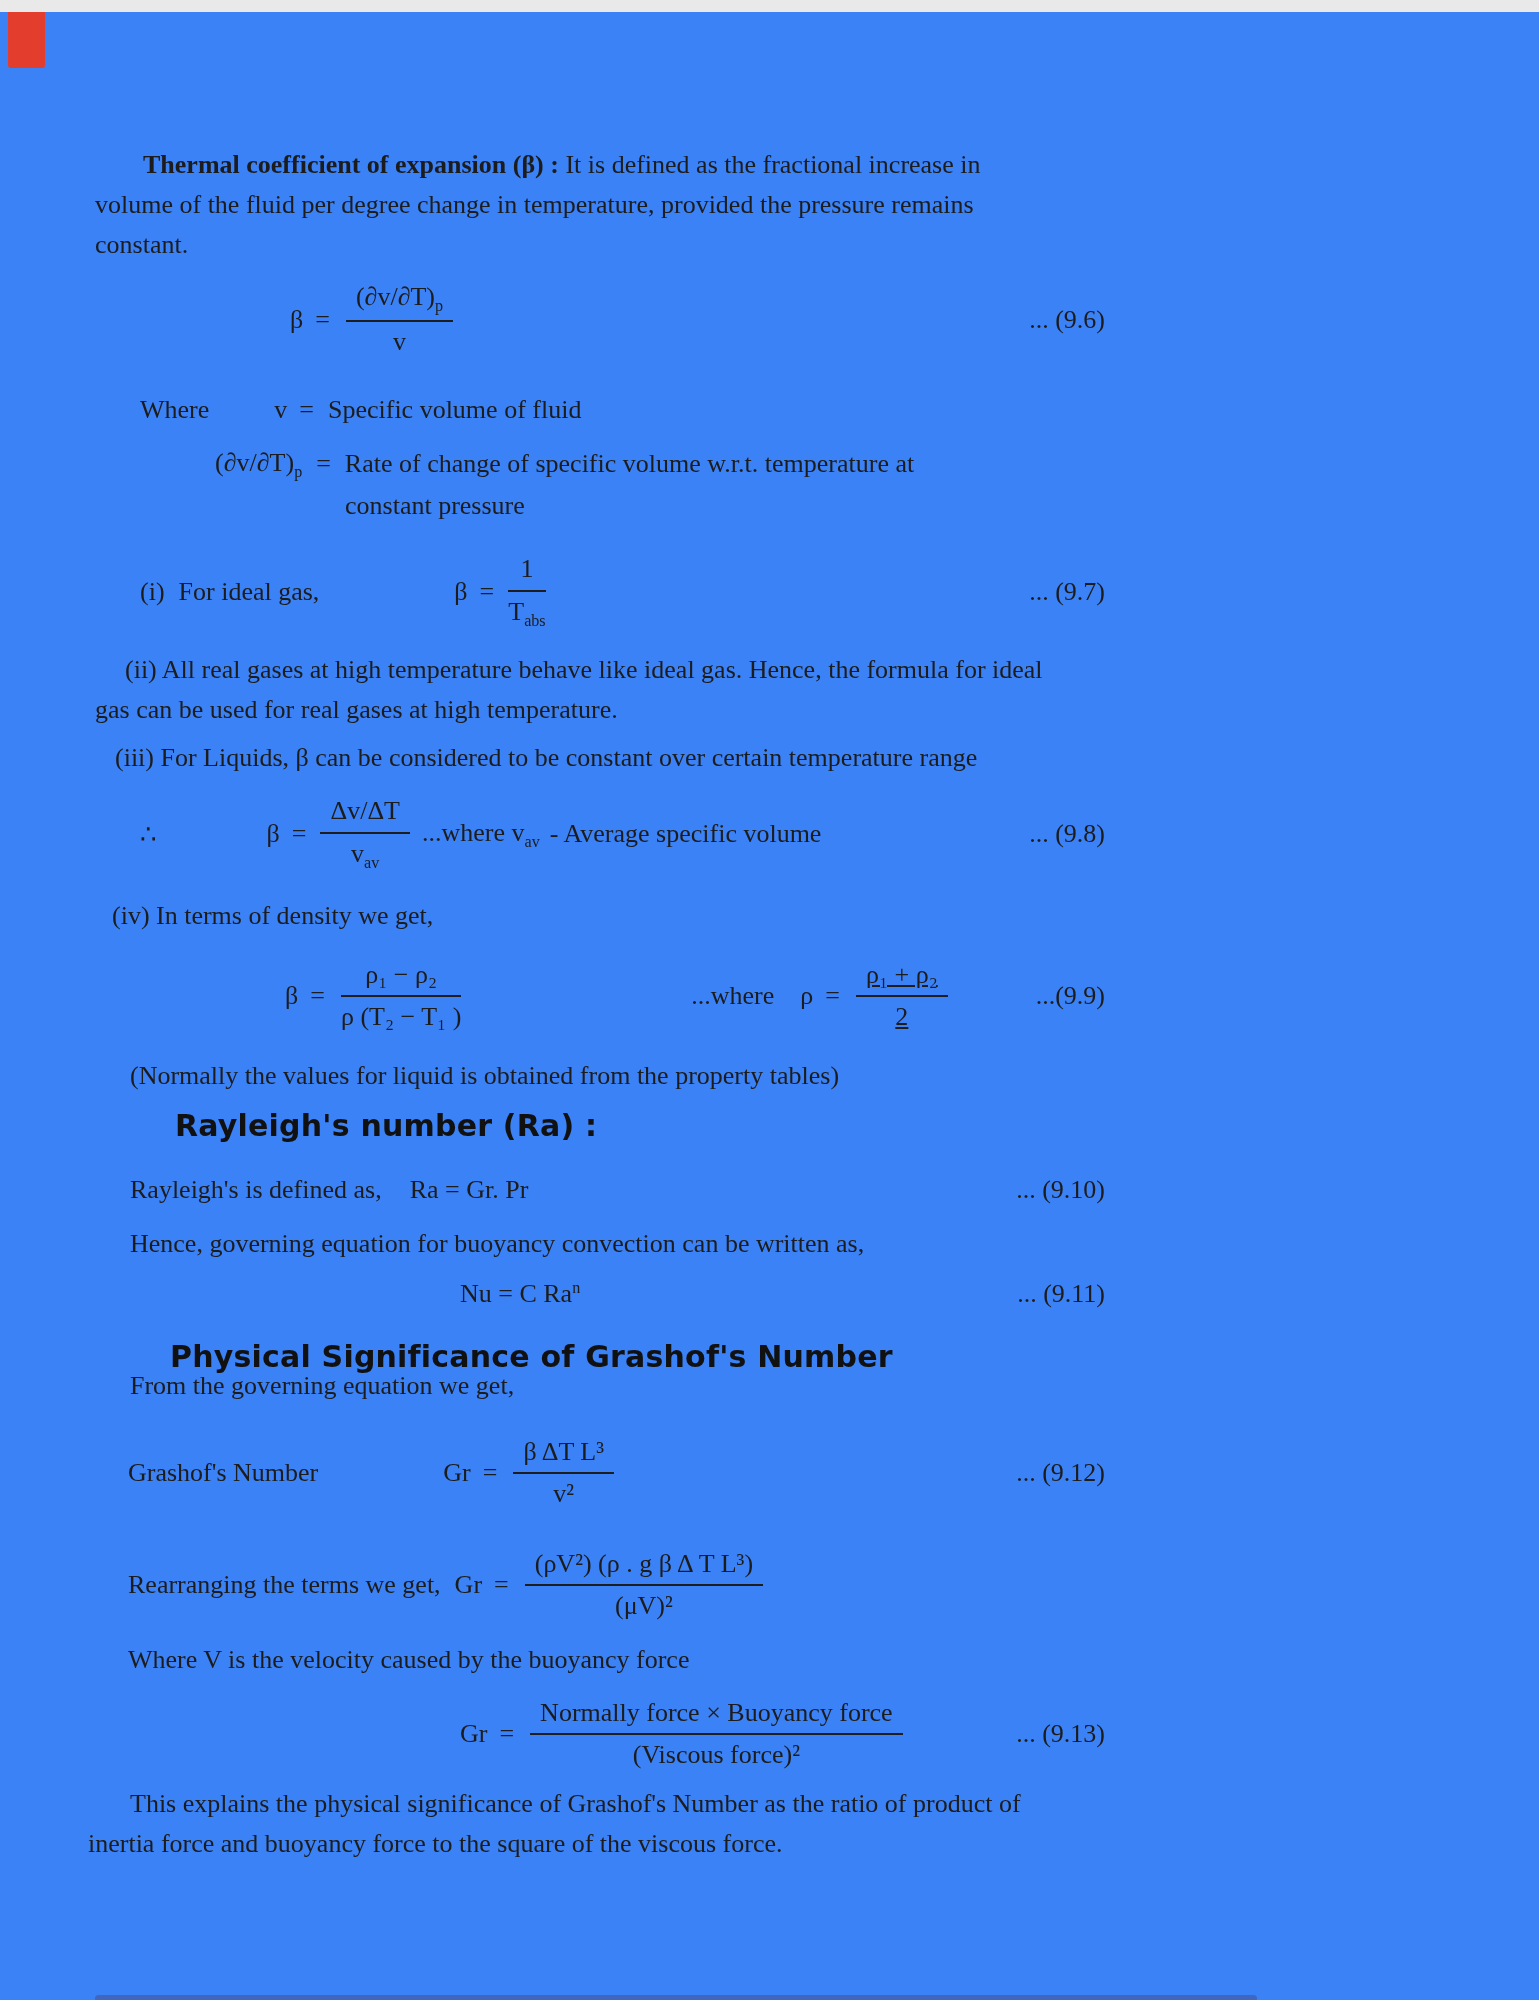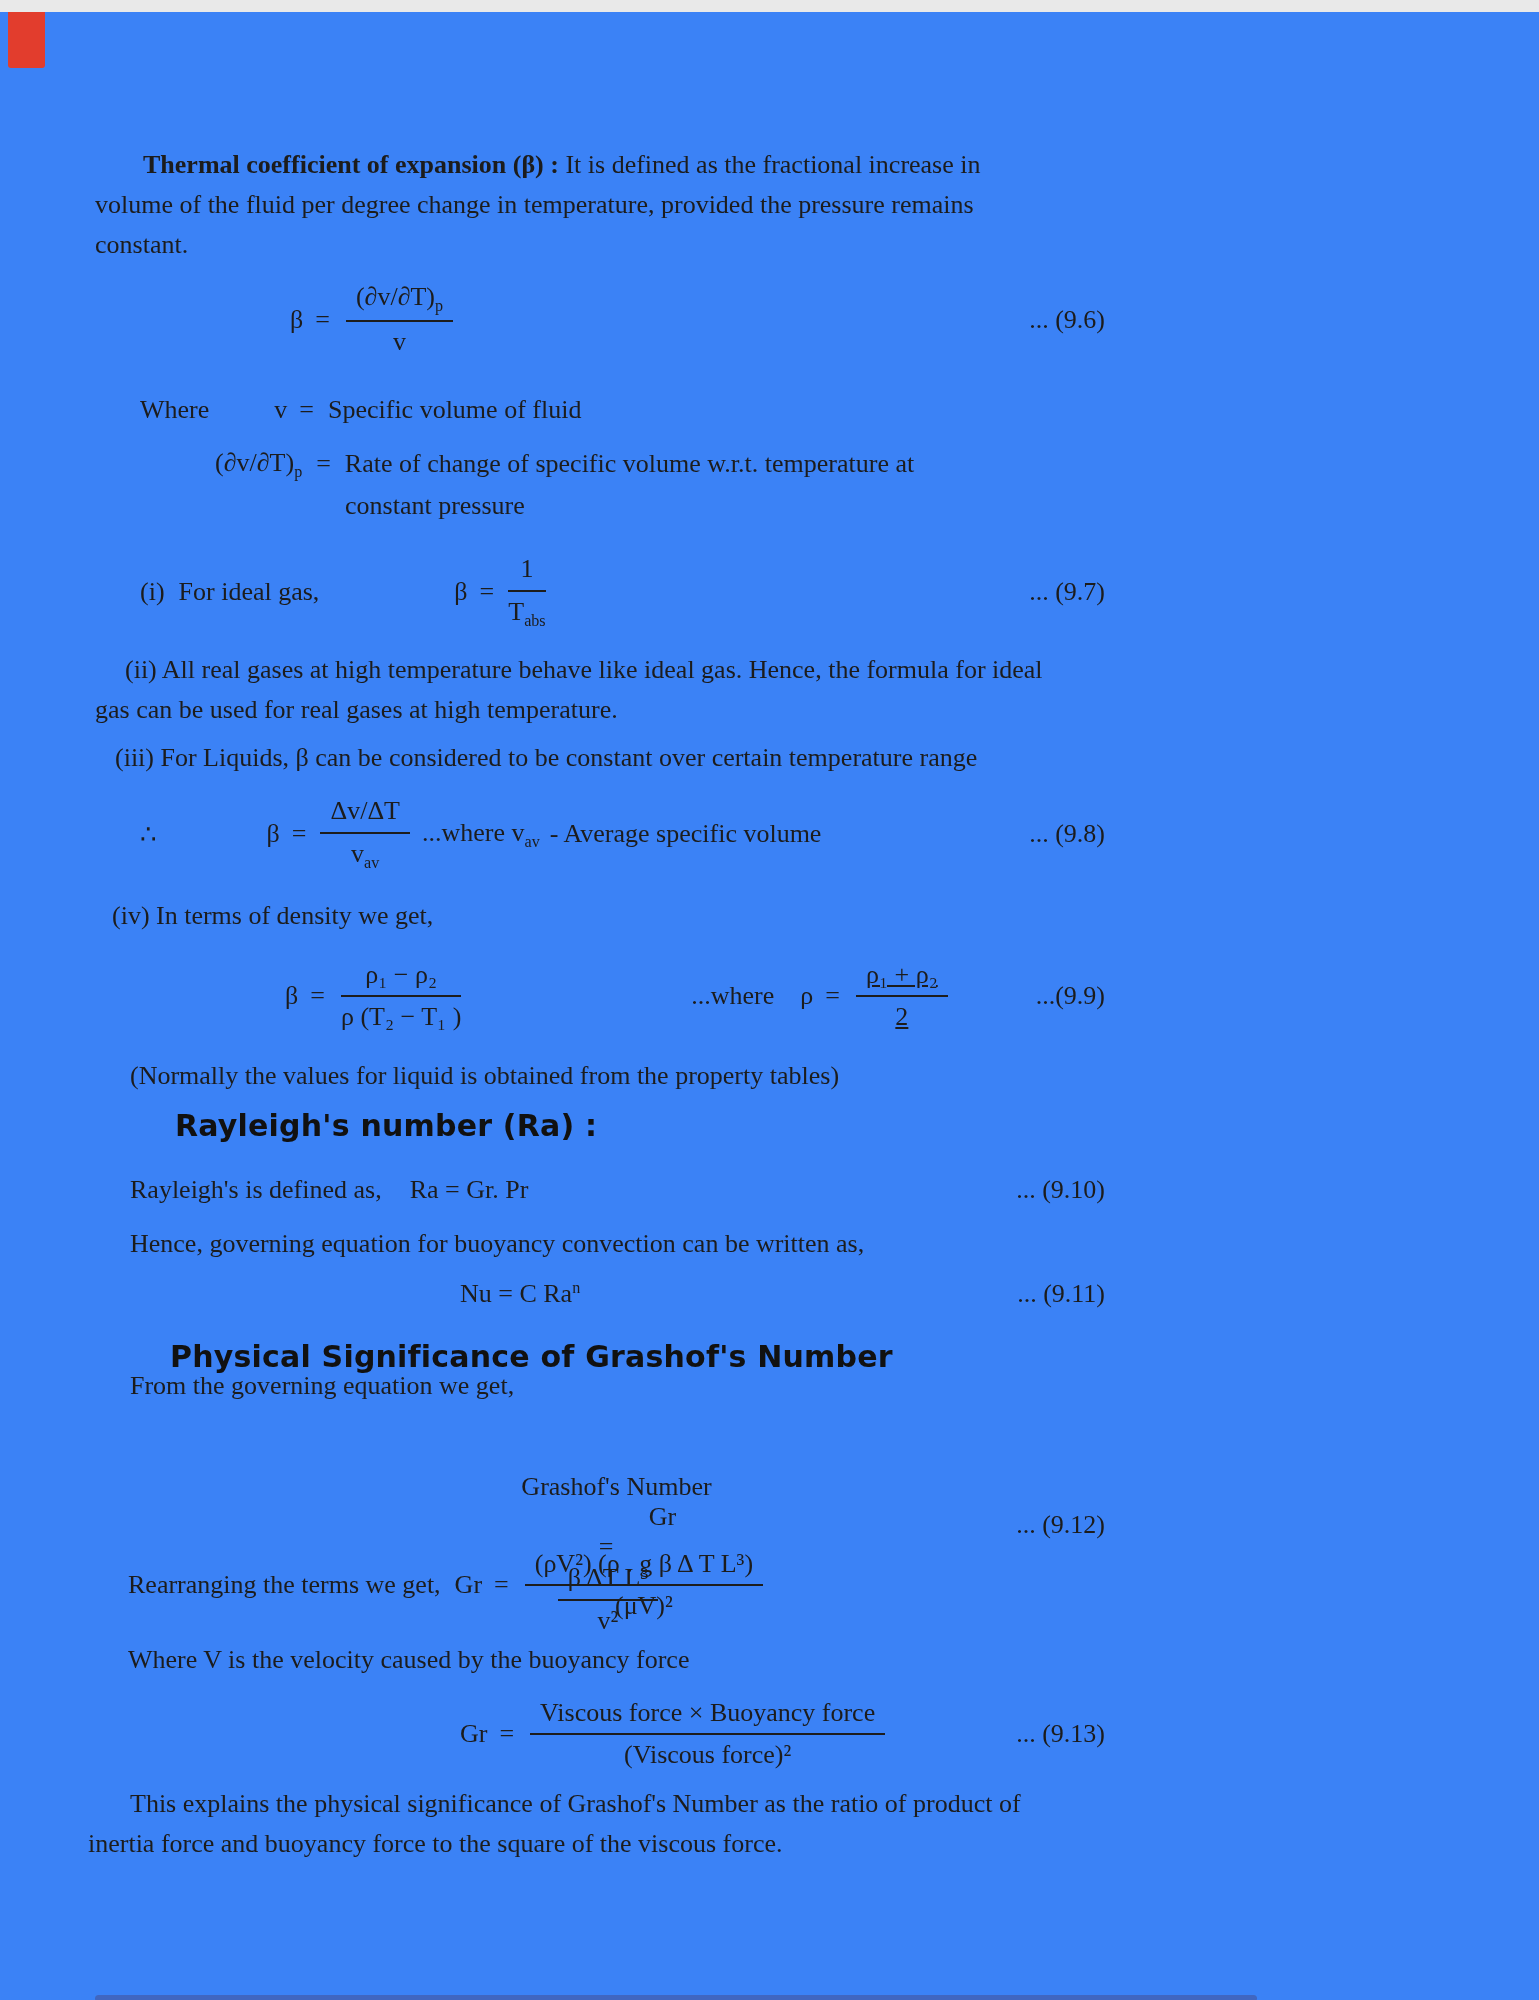--- a/index.html
+++ b/index.html
@@ -149,21 +149,21 @@
   </div>
 
   <div class="row" style="top:1322px;">
     <div class="line fit heading" style="padding-left:75px; height:46px; line-height:46px;">Physical Significance of Grashof's Number</div>
   </div>
 
   <div class="row" style="top:1354px;">
     <div class="line fit" style="padding-left:35px;">From the governing equation we get,</div>
   </div>
 
-  <div class="row eqrow" style="top:1460px; height:106px;flex-direction:column;">
+  <div class="row eqrow" style="top:1408px; height:106px;">
     <span style="margin-left:33px;">Grashof's  Number</span>
     <span style="margin-left:125px;">Gr</span>
     <span style="margin-left:12px;">=</span>
     <span class="frac" style="margin-left:16px;">
       <span class="num">β ΔT L³</span>
       <span class="den">v²</span>
     </span>
     <span class="tag">... (9.12)</span>
   </div>
 
@@ -178,21 +178,21 @@
   </div>
 
   <div class="row" style="top:1628px;">
     <div class="line fit" style="padding-left:33px;">Where V is the velocity caused by the buoyancy force</div>
   </div>
 
   <div class="row eqrow" style="top:1670px; height:104px;">
     <span style="margin-left:365px;">Gr</span>
     <span style="margin-left:12px;">=</span>
     <span class="frac" style="margin-left:16px;">
-      <span class="num">Viscous force × Buoyancy force</span>
+      <span class="num">Normally force × Buoyancy force</span>
       <span class="den">(Viscous force)²</span>
     </span>
     <span class="tag">... (9.13)</span>
   </div>
 
   <div class="row" style="top:1772px; left:88px; width:1017px;">
     <div class="line fit stretch" style="text-indent: 42px; word-spacing: 0px;">This explains the physical significance of Grashof's Number as the ratio of product of</div>
     <div class="line fit">inertia force and buoyancy force to the square of the viscous force.</div>
   </div>
 

